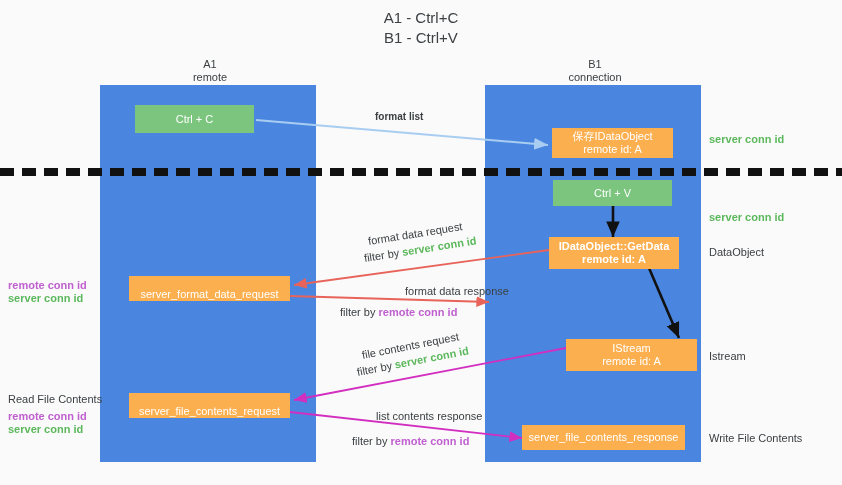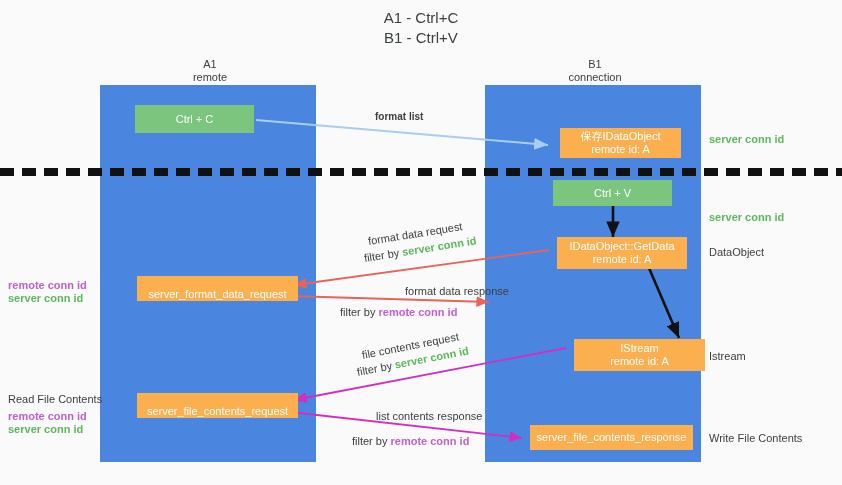--- a/index.html
+++ b/index.html
@@ -10,21 +10,21 @@
     overflow:hidden;
     color:#3c4043;
   }
   .stage{position:absolute;left:0;top:0;width:842px;height:485px;}
   .panel{position:absolute;background:#4a86e0;}
   .panel-title{position:absolute;text-align:center;font-size:11px;color:#3c4043;line-height:13px;}
   .box{position:absolute;display:flex;align-items:center;justify-content:center;
        text-align:center;color:#ffffff;font-size:11px;line-height:13px;
        box-sizing:border-box;padding:0 4px;}
   .green{background:#7cc57f;}
-  .orange{background:#fcaf4f;margin-left:8px;}
+  .orange{background:#fcaf4f;}
   .lbl{position:absolute;font-size:11px;line-height:14px;color:#3c4043;white-space:nowrap;}
   .green-t{color:#5cb85c;font-weight:bold;}
   .purple-t{color:#c060d0;font-weight:bold;}
   .plain-t{color:#3c4043;}
   .rot-a{transform:rotate(-9deg);transform-origin:left center;}
   .rot-b{transform:rotate(-11deg);transform-origin:left center;}
   .title{position:absolute;left:0;top:8px;width:842px;text-align:center;
          font-size:15px;line-height:20px;color:#3c4043;}
   svg.arrows{position:absolute;left:0;top:0;width:842px;height:485px;overflow:visible;}
   .dashes{position:absolute;left:0;top:168px;width:842px;height:8px;
@@ -97,21 +97,21 @@
 
   <div class="box orange" style="left:552px;top:128px;width:121px;height:30px;flex-direction:column;">
     <span>保存IDataObject</span>
     <span>remote id: A</span>
   </div>
 
   <div class="box green" style="left:553px;top:180px;width:119px;height:26px;">
     <span>Ctrl + V</span>
   </div>
 
-  <div class="box orange" style="left:549px;top:237px;width:130px;height:32px;flex-direction:column;">
+  <div class="box orange" style="left:549px;top:237px;width:130px;height:32px;flex-direction:column;font-weight:bold;">
     <span>IDataObject::GetData</span>
     <span>remote id: A</span>
   </div>
 
 
   <div class="box orange" style="left:566px;top:339px;width:131px;height:32px;flex-direction:column;">
     <span>IStream</span>
     <span>remote id: A</span>
   </div>
 

